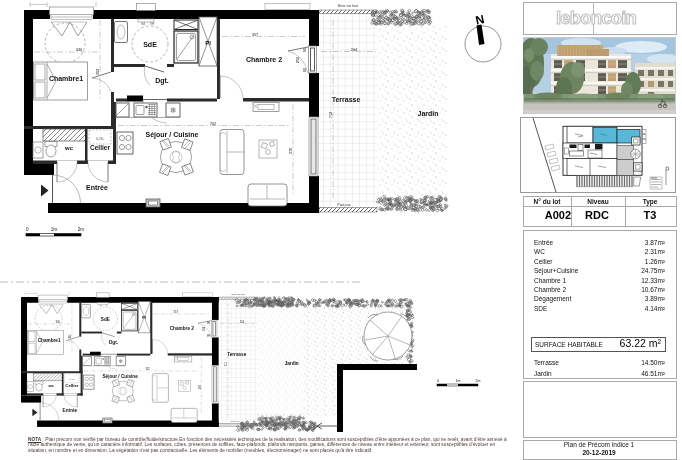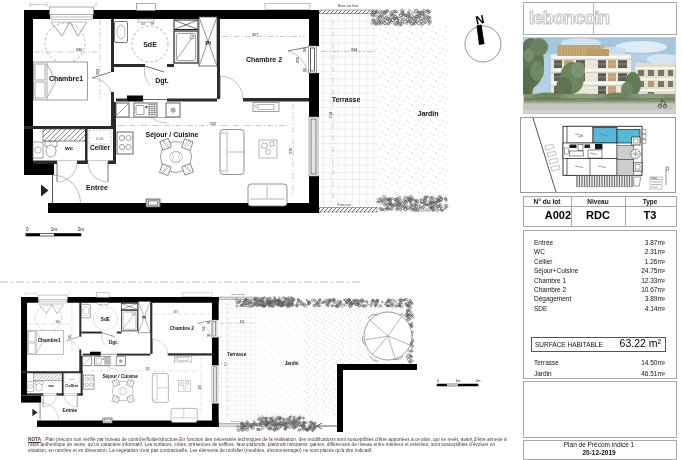--- a/index.html
+++ b/index.html
@@ -1271,21 +1271,21 @@
     <rect x="437" y="384" width="41" height="2" fill="#fff" stroke="#000" stroke-width="0.5"></rect>
     <rect x="437" y="384" width="10" height="2" fill="#000"></rect>
     <rect x="458" y="384" width="20" height="2" fill="#000"></rect>
   </g>
 </svg>
 
 <div class="box" style="left:523px;top:2px;width:152px;height:31px;"></div>
 
 <div class="abs" style="left:593px;top:2px;width:1px;height:32px;background:#b5b5b5;"></div>
 
-<div class="abs" style="left:523px;top:6.5px;width:146px;height:26px;font-weight:bold;font-size:18.5px;color:#fff;-webkit-text-stroke:1.1px #c2c2c2;letter-spacing:-0.8px;text-align:left;padding-left:6px;">leboncoin</div>
+<div class="abs" style="left:523px;top:6.5px;width:146px;height:26px;font-weight:bold;font-size:18.5px;color:#fff;-webkit-text-stroke:1.1px #c2c2c2;letter-spacing:-0.8px;text-align:center;">leboncoin</div>
 
 <svg class="abs" style="left:523px;top:37px" width="153" height="77" viewBox="0 0 153 77">
   <rect x="0" y="0" width="153" height="77" fill="#fff" stroke="#999" stroke-width="1"></rect>
 
   <rect x="1" y="1" width="151" height="64" fill="#b5d0e5"></rect>
   <rect x="1" y="1" width="151" height="16" fill="#a3c5de"></rect>
   <ellipse cx="118" cy="10" rx="26" ry="6" fill="#dfecf5"></ellipse>
   <ellipse cx="140" cy="22" rx="16" ry="5" fill="#d4e5f1"></ellipse>
   <ellipse cx="58" cy="6" rx="20" ry="5" fill="#cfe2f0"></ellipse>
   <ellipse cx="90" cy="14" rx="14" ry="4" fill="#c8ddee"></ellipse>
@@ -1464,21 +1464,21 @@
 <div class="box" style="left:523px;top:196px;width:152px;height:29px;"></div>
 <div class="abs" style="left:523px;top:206px;width:153px;height:1px;background:#a9a9a9;"></div>
 <div class="abs" style="left:571px;top:196px;width:1px;height:30px;background:#a9a9a9;"></div>
 <div class="abs" style="left:625px;top:196px;width:1px;height:30px;background:#a9a9a9;"></div>
 
 <div class="abs" style="left:523px;top:198px;width:48px;font-size:6.5px;font-weight:bold;text-align:center;color:#111;">N° du lot</div>
 <div class="abs" style="left:571px;top:198px;width:54px;font-size:6.5px;font-weight:bold;text-align:center;color:#111;">Niveau</div>
 <div class="abs" style="left:625px;top:198px;width:50px;font-size:6.5px;font-weight:bold;text-align:center;color:#111;">Type</div>
 
 <div class="abs" style="left:523px;top:209px;width:48px;font-size:11px;font-weight:bold;text-align:right;color:#000;">A002</div>
-<div class="abs" style="left:571px;top:209px;width:54px;font-size:11px;font-weight:bold;text-align:center;color:#000;">RDC</div>
+<div class="abs" style="left:585px;top:209px;width:54px;font-size:11px;font-weight:bold;text-align:left;color:#000;">RDC</div>
 <div class="abs" style="left:625px;top:209px;width:50px;font-size:11px;font-weight:bold;text-align:center;color:#000;">T3</div>
 
 <div class="box" style="left:523px;top:230px;width:152px;height:147px;"></div>
 
 <div class="abs" style="left:534px;top:238px;width:131px;font-size:6.5px;color:#111;line-height:9.4px;">
   <div>Entrée<span style="float:right">3.87m²</span></div>
   <div>WC<span style="float:right">2.31m²</span></div>
   <div>Cellier<span style="float:right">1.26m²</span></div>
   <div>Séjour+Cuisine<span style="float:right">24.75m²</span></div>
   <div>Chambre 1<span style="float:right">12.33m²</span></div>

